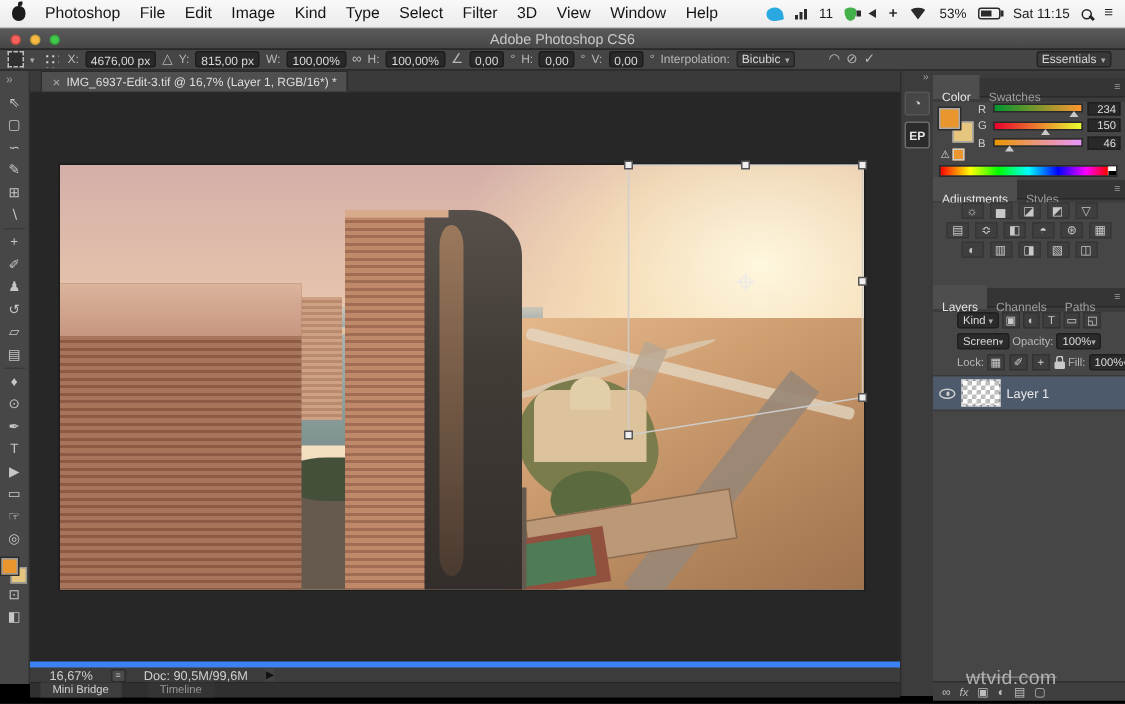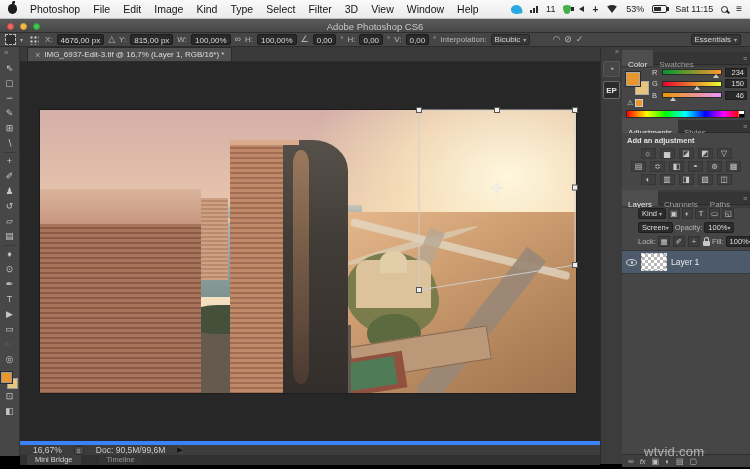--- a/index.html
+++ b/index.html
@@ -403,21 +403,20 @@
     </div>
   </div>
 
   <div class="panel" id="adjPanel">
     <div class="phead">
       <span class="ptab active">Adjustments</span>
       <span class="ptab">Styles</span>
       <span class="pmenu">≡</span>
     </div>
     <div class="pbody">
-      <div class="aheading">Add an adjustment</div>
       <div class="arow">
         <span class="aicon">☼</span>
         <span class="aicon">▅</span>
         <span class="aicon">◪</span>
         <span class="aicon">◩</span>
         <span class="aicon">▽</span>
       </div>
       <div class="arow">
         <span class="aicon">▤</span>
         <span class="aicon">≎</span>

